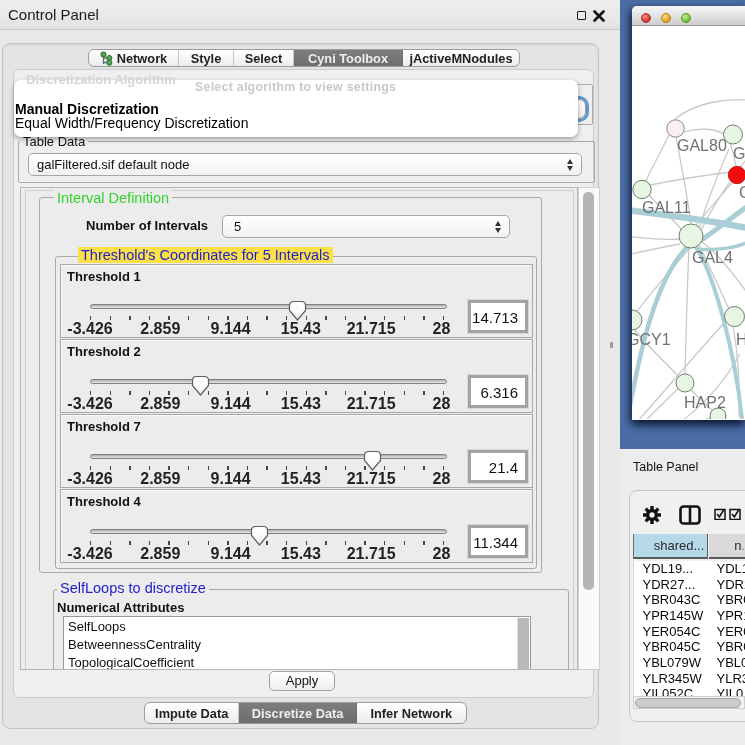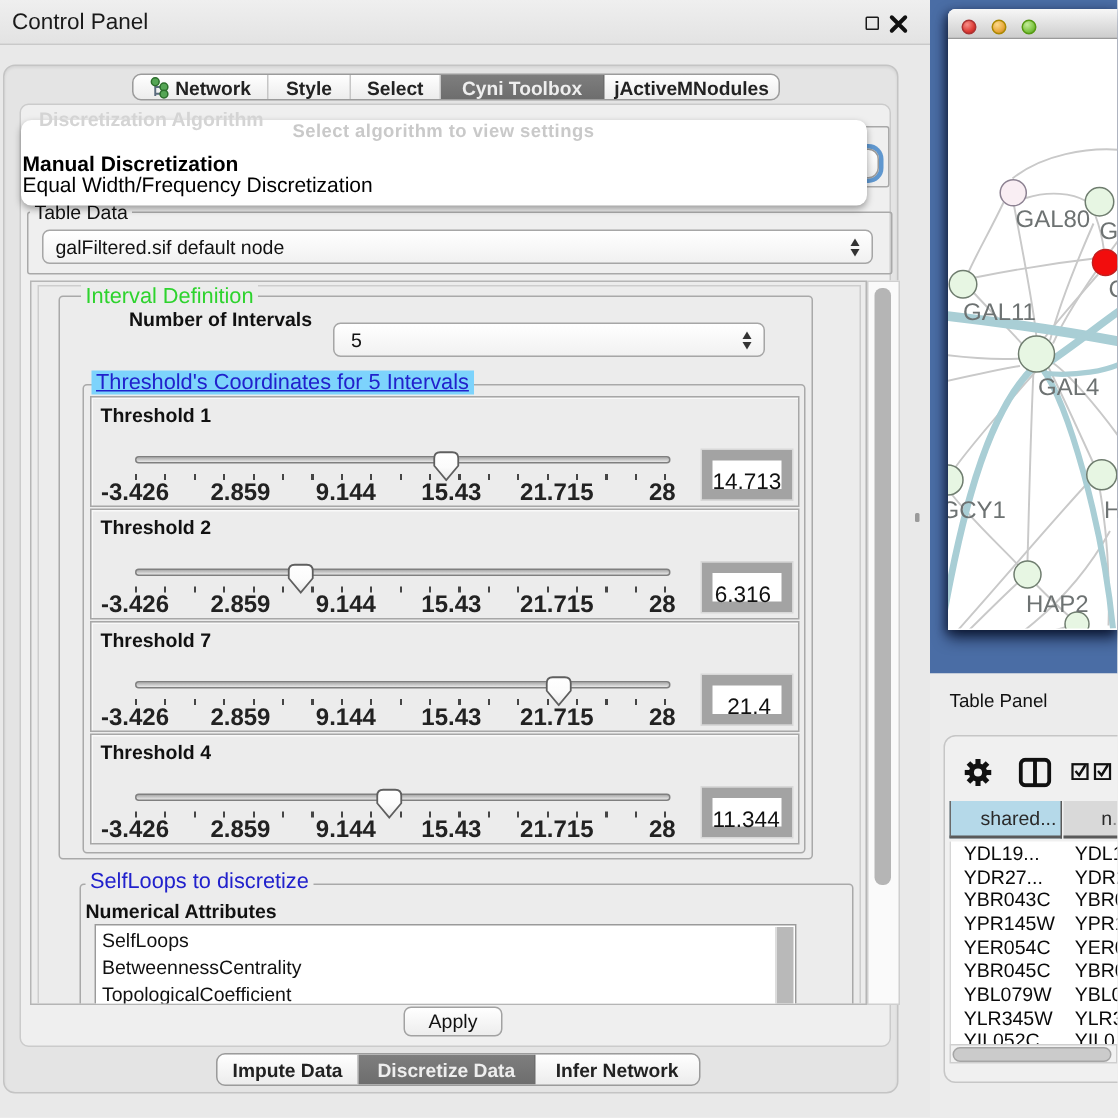--- a/index.html
+++ b/index.html
@@ -20,21 +20,21 @@
 .ar:before,.ar:after{content:"";position:absolute;left:0;border-left:3.5px solid transparent;border-right:3.5px solid transparent;}
 .ar:before{top:0;border-bottom:5px solid #333;}
 .ar:after{bottom:0;border-top:5px solid #333;}
 .vp{left:20px;top:187px;width:558px;height:483px;background:#ececec;border:1px solid #b5b5b5;overflow:hidden;}
 .thr{position:absolute;left:39px;width:473px;height:74px;border:1px solid #a7a7a7;background:#ececec;box-shadow:inset 1px 1px 0 rgba(255,255,255,.7);}
 .thr b{position:absolute;left:6px;top:4px;font-size:13px;color:#111;}
 .track{position:absolute;left:29px;top:39px;width:357px;height:5px;border:1px solid #7f7f7f;border-radius:4px;background:linear-gradient(#ababab,#e8e8e8);}
 .ticks{position:absolute;left:29px;top:51px;width:358px;height:4px;background:repeating-linear-gradient(90deg,#454545 0 1.4px,transparent 1.4px 19.6px);}
 .slab{position:absolute;top:55px;font-size:16px;font-weight:bold;color:#222;transform:translateX(-50%);}
 .thumb{position:absolute;top:34.5px;}
-.vfield{position:absolute;left:407px;top:35px;width:60px;height:33px;background:#fff;border:7px solid #a3a3a3;box-shadow:0 0 0 1px #d8d8d8;font-size:15px;color:#111;text-align:right;line-height:30px;padding-right:7px;}
+.vfield{position:absolute;left:407px;top:35px;width:60px;height:33px;background:#fff;border:3px solid #a3a3a3;box-shadow:0 0 0 1px #d8d8d8;font-size:15px;color:#111;text-align:right;line-height:30px;padding-right:7px;}
 .sb{background:#fafafa;border:1px solid #cfcfcf;}
 .sbthumb{position:absolute;background:#b5b5b5;border-radius:5px;}
 .btn{position:absolute;background:linear-gradient(#ffffff,#ededed);border:1px solid #a2a2a2;border-radius:5px;font-size:13px;color:#111;text-align:center;}
 .listbox{position:absolute;left:62px;top:616px;width:468px;height:60px;background:#ffffff;border:1px solid #9a9a9a;font-size:13px;color:#111;}
 .li{padding:2px 0 2px 4px;height:18px;}
 .hdrc{position:absolute;top:534px;height:25px;line-height:23px;font-size:13px;color:#2a2a2a;display:flex;align-items:center;border-bottom:2px solid #5a5a5a;}
 .row{position:relative;height:15.67px;line-height:15.67px;font-size:13px;color:#0a0a0a;white-space:nowrap;}
 </style></head><body>
 <div class="abs titlebar">
     <div class="t">Control Panel</div>
@@ -67,27 +67,27 @@
   </div>
 <div class="abs" style="left:14px;top:80px;width:564px;height:57px;background:#ffffff;border-radius:7px;box-shadow:0 2px 5px rgba(0,0,0,0.35);"></div>
 <div class="abs" style="left:195px;top:79.5px;font-size:12.3px;color:#c9c9c9;font-weight:bold;letter-spacing:0.3px;">Select algorithm to view settings</div>
 <div class="abs" style="left:15px;top:101px;font-size:14px;color:#000;font-weight:bold;">Manual Discretization</div>
 <div class="abs" style="left:15px;top:115px;font-size:14px;color:#000;">Equal Width/Frequency Discretization</div>
 <div class="abs" style="left:26px;top:72px;font-size:13px;font-weight:bold;color:#d4d4d4;">Discretization Algorithm</div>
 <div class="abs vp">
 <div style="position:absolute;left:4px;top:2px;width:549px;height:520px;border:1px solid #cdcdcd;"></div>
 <div class="gb" style="left:18px;top:9px;width:503px;height:376px;"></div>
 <div class="gblab" style="left:33px;top:1.5px;color:#2ed32e;background:#ececec;">Interval Definition</div>
-<div class="abs" style="left:65px;top:17px;font-size:13px;font-weight:bold;color:#111;">Number of Intervals</div>
+<div class="abs" style="left:65px;top:30px;font-size:13px;font-weight:bold;color:#111;">Number of Intervals</div>
 <div class="combo" style="left:201px;top:27px;width:288px;height:23px;">
       <span style="margin-left:11px;">5</span>
       <span class="ar"></span>
     </div>
 <div class="gb" style="left:34px;top:68px;width:482px;height:313px;"></div>
-<div class="gblab" style="left:40px;top:59px;color:#2121cc;background:#7dd3fc;text-decoration:underline;">Threshold's Coordinates for 5 Intervals</div>
+<div class="gblab" style="left:57px;top:59px;color:#2121cc;background:#fde047;">Threshold's Coordinates for 5 Intervals</div>
 <div class="thr" style="top:76px;">
       <b>Threshold 1</b>
       <div class="track"></div>
       <div class="ticks"></div>
       <span class="slab" style="left:29.0px;">-3.426</span>
       <span class="slab" style="left:99.3px;">2.859</span>
       <span class="slab" style="left:169.6px;">9.144</span>
       <span class="slab" style="left:239.9px;">15.43</span>
       <span class="slab" style="left:310.2px;">21.715</span>
       <span class="slab" style="left:380.5px;">28</span>

